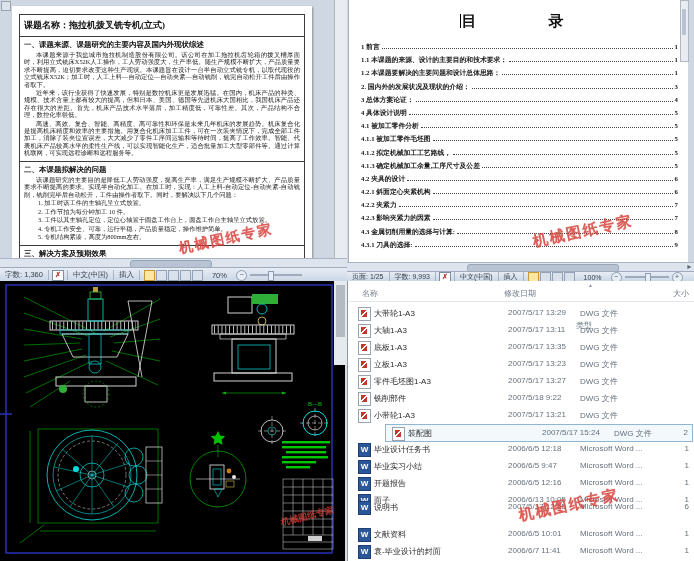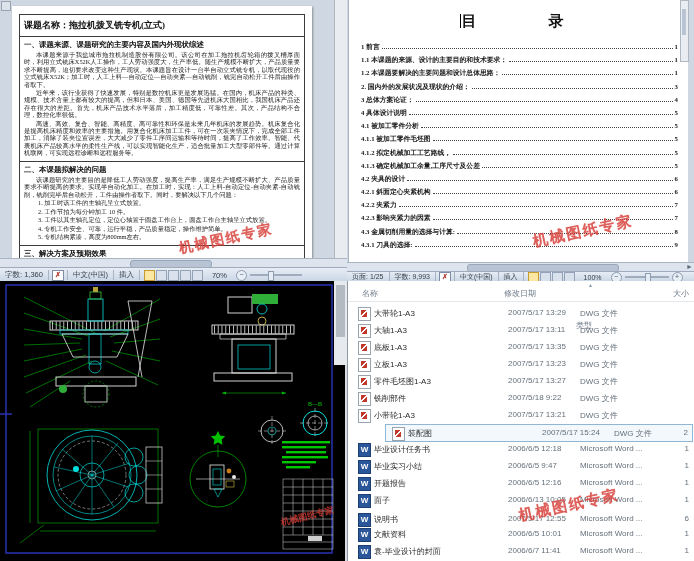--- a/index.html
+++ b/index.html
@@ -508,21 +508,21 @@
         <span class="ftype">Microsoft Word ...</span>
         <span class="fsize">1</span>
       </div>
     <div class="frow" style="top:211px;">
         <div class="ficon word"></div>
         <span class="fname">面子</span>
         <span class="fdate">2006/6/13 10:05</span>
         <span class="ftype">Microsoft Word ...</span>
         <span class="fsize">1</span>
       </div>
-    <div class="frow" style="top:230px;">
+    <div class="frow" style="top:218px;">
         <div class="ficon word"></div>
         <span class="fname">说明书</span>
         <span class="fdate">2007/5/17 12:55</span>
         <span class="ftype">Microsoft Word ...</span>
         <span class="fsize">6</span>
       </div>
     <div class="frow" style="top:245px;">
         <div class="ficon word"></div>
         <span class="fname">文献资料</span>
         <span class="fdate">2006/6/5 10:01</span>

